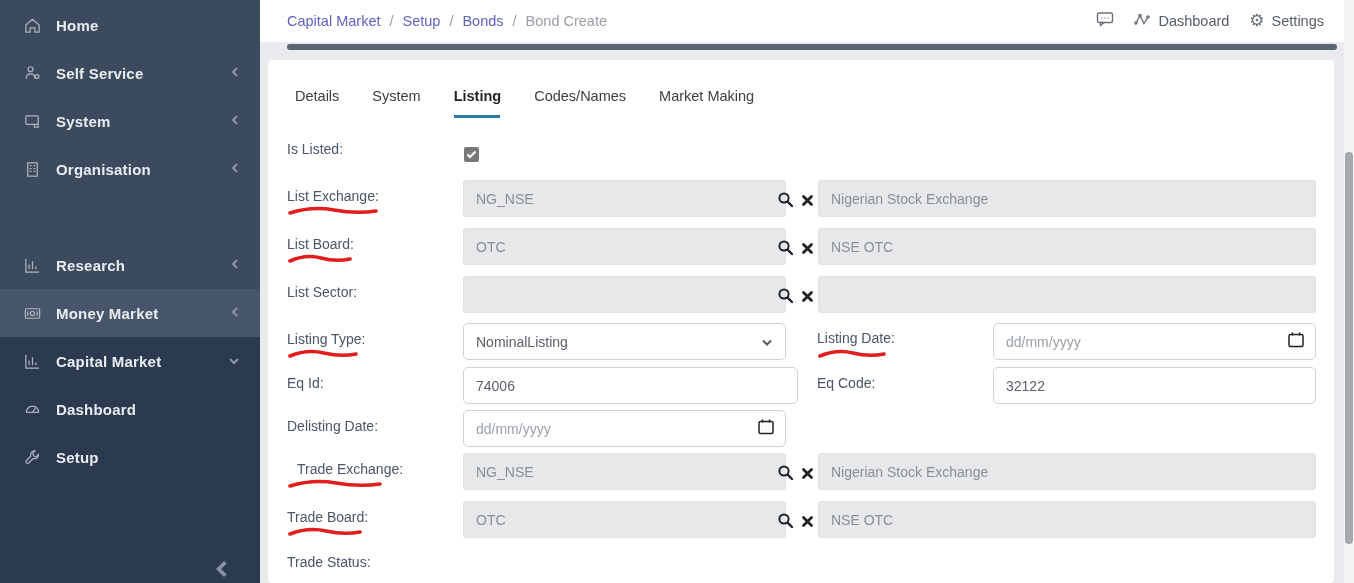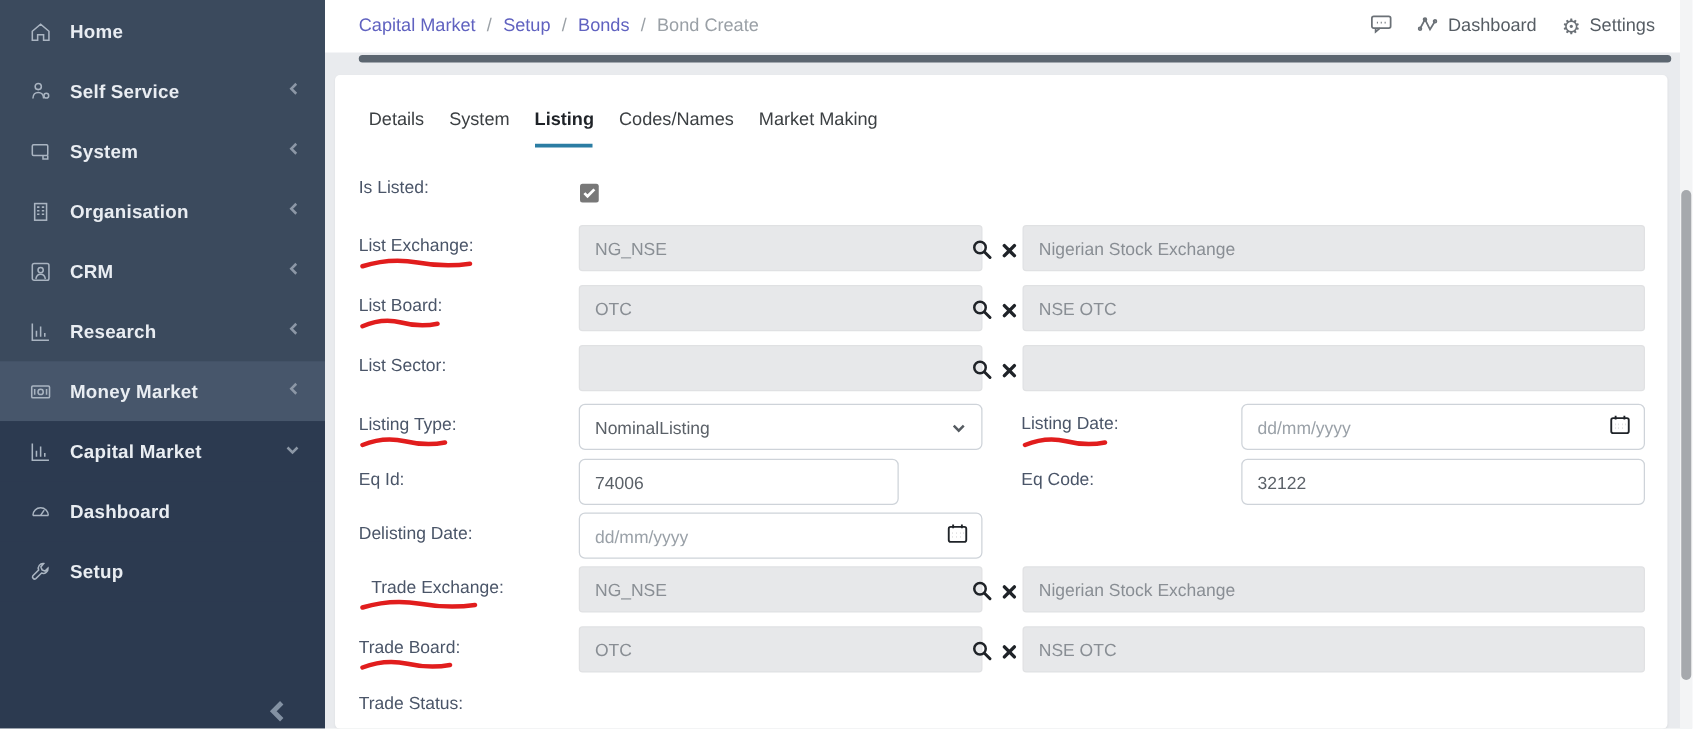--- a/index.html
+++ b/index.html
@@ -31,21 +31,21 @@
   .top-right svg { stroke:#6b7177; fill:none; stroke-width:1.4; }
   .gear-glyph { font-size:17px; line-height:1; color:#6b7177; }
 
   
   .dark-strip { position:absolute; left:287px; top:44px; width:1050px; height:6px; background:#5c6670; border-radius:3px; z-index:3; }
 
   
   .card { position:absolute; left:268px; top:60px; width:1066px; height:523px; background:#ffffff; border-radius:4px; box-shadow:0 1px 2px rgba(0,0,0,.06); }
 
   
-  .tabs { position:absolute; left:27px; top:28px; display:flex; gap:20px;text-align:center; }
+  .tabs { position:absolute; left:27px; top:28px; display:flex; gap:33px;text-align:center; }
   .tab { font-size:14.5px; color:#3c4043; padding-bottom:12px; cursor:pointer; position:relative; }
   .tab.active { font-weight:700; color:#1f2328; }
   .tab.active::after { content:""; position:absolute; left:50%; transform:translateX(-50%); bottom:-2px; width:46px; height:3px; background:#2b7da3; }
 
   
   .flabel { position:absolute; font-size:14px; color:#4a5568; }
   .squig { position:absolute; pointer-events:none; }
   .squig path { stroke:#e11d1d; stroke-width:3.6; fill:none; stroke-linecap:round; }
 
   .ro-input { position:absolute; height:37px; background:#e7e8ea; border:1px solid #e0e1e3; border-radius:3px;
@@ -124,33 +124,20 @@
             <rect x="5" y="3" width="10" height="14"></rect>
             <path d="M7 6h2 M11 6h2 M7 9h2 M11 9h2 M7 12h2 M11 12h2"></path>
           </svg>
         </span>
       <span class="slabel">Organisation</span>
       <span class="schev"><svg width="10" height="12" viewBox="0 0 10 12">
             <polyline points="7,2 3,6 7,10"></polyline>
           </svg></span>
     </div>
 
-    <div class="side-item" style="top:193px">
-      <span class="sicon">
-          <svg width="19" height="19" viewBox="0 0 20 20">
-            <rect x="3" y="3" width="14" height="14" rx="1.5"></rect>
-            <circle cx="10" cy="8.5" r="2.2"></circle>
-            <path d="M6 16 c.5-3 2.2-4 4-4 s3.5 1 4 4"></path>
-          </svg>
-        </span>
-      <span class="slabel">CRM</span>
-      <span class="schev"><svg width="10" height="12" viewBox="0 0 10 12">
-            <polyline points="7,2 3,6 7,10"></polyline>
-          </svg></span>
-    </div>
 
     <div class="side-item" style="top:241px">
       <span class="sicon">
           <svg width="19" height="19" viewBox="0 0 20 20">
             <path d="M3 3 V17 H17"></path>
             <path d="M6.5 14 V9 M10 14 V5.5 M13.5 14 V11"></path>
           </svg>
         </span>
       <span class="slabel">Research</span>
       <span class="schev"><svg width="10" height="12" viewBox="0 0 10 12">
@@ -334,21 +321,21 @@
     <div class="date-wrap" style="left:725px; top:263px; width:323px">
       <input placeholder="dd/mm/yyyy" style="">
       <span class="cal-icon"><svg width="18" height="18" viewBox="0 0 18 18">
             <rect x="2" y="3.5" width="14" height="12" rx="1.5"></rect>
             <path d="M5.5 1.5 v3 M12.5 1.5 v3"></path>
             <path d="M5 8.5 h.1 M8 8.5 h.1 M11 8.5 h.1 M13.5 8.5 h.1 M5 11.5 h.1 M8 11.5 h.1 M11 11.5 h.1"></path>
           </svg></span>
     </div>
 
     <span class="flabel" style="left:19px; top:315px">Eq Id:</span>
-    <input class="w-input" style="left: 195px; top: 307px; width: 256px;" value="74006">
+    <input class="w-input" style="left: 195px; top: 307px; width: 335px;" value="74006">
     <span class="flabel" style="left:549px; top:315px">Eq Code:</span>
     <input class="w-input" style="left: 725px; top: 307px; width: 323px;" value="32122">
 
     <span class="flabel" style="left:19px; top:358px">Delisting Date:</span>
     <div class="date-wrap" style="left:195px; top:350px; width:323px">
       <input placeholder="dd/mm/yyyy" style="">
       <span class="cal-icon"><svg width="18" height="18" viewBox="0 0 18 18">
             <rect x="2" y="3.5" width="14" height="12" rx="1.5"></rect>
             <path d="M5.5 1.5 v3 M12.5 1.5 v3"></path>
             <path d="M5 8.5 h.1 M8 8.5 h.1 M11 8.5 h.1 M13.5 8.5 h.1 M5 11.5 h.1 M8 11.5 h.1 M11 11.5 h.1"></path>

